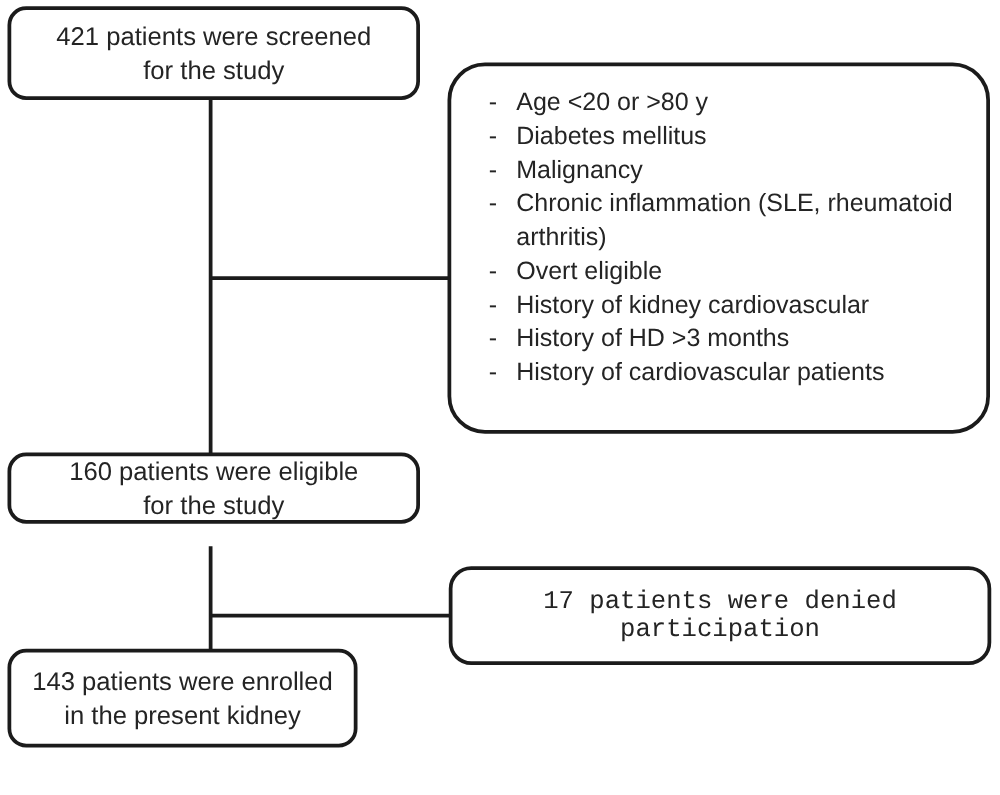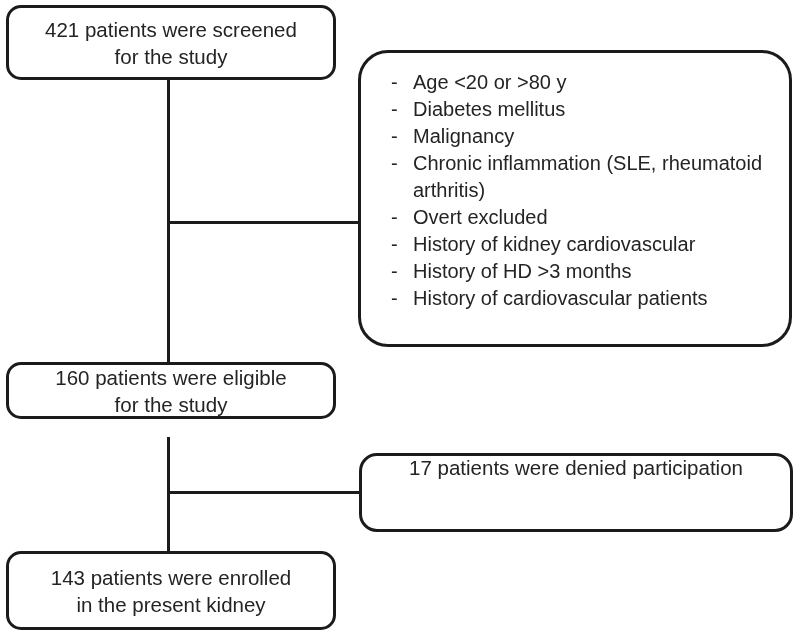--- a/index.html
+++ b/index.html
@@ -28,23 +28,25 @@
     flex-direction: column;
     align-items: center;
     justify-content: center;
     text-align: left;
     font-size: 20.5px;
     line-height: 27px;
   }
   .box.single {
     border-radius: 18px;
     display: flex;
+    align-items: center;
     justify-content: center;
     text-align: center;
     font-size: 20.5px;
+    font-family: Liberation Mono, monospace;
   }
   .box.list {
     border-radius: 30px;
     padding: 16px 20px 10px 30px;
     font-size: 20px;
     line-height: 27px;
   }
   .excl-title {
     line-height: 27px;
   }
@@ -93,21 +95,21 @@
         <div class="excl-item">
           <span class="dash">-</span>
           <span class="itext">Malignancy</span>
         </div>
         <div class="excl-item">
           <span class="dash">-</span>
           <span class="itext">Chronic inflammation (SLE, rheumatoid arthritis)</span>
         </div>
         <div class="excl-item">
           <span class="dash">-</span>
-          <span class="itext">Overt excluded</span>
+          <span class="itext">Overt eligible</span>
         </div>
         <div class="excl-item">
           <span class="dash">-</span>
           <span class="itext">History of kidney cardiovascular</span>
         </div>
         <div class="excl-item">
           <span class="dash">-</span>
           <span class="itext">History of HD &gt;3 months</span>
         </div>
         <div class="excl-item">
@@ -119,18 +121,18 @@
 
   <div class="box center" style="left:6px; top:362px; width:330px; height:57px;">
     <div>160 patients were eligible</div>
     <div>for the study</div>
   </div>
 
   <div class="box single" style="left:359px; top:453px; width:434px; height:79px;">
     <div>17 patients were denied participation</div>
   </div>
 
-  <div class="box center" style="left:6px; top:551px; width:330px; height:79px;">
+  <div class="box center" style="left:6px; top:519px; width:280px; height:79px;">
     <div>143 patients were enrolled</div>
     <div>in the present kidney</div>
   </div>
 
 </div>
 
 </body></html>

